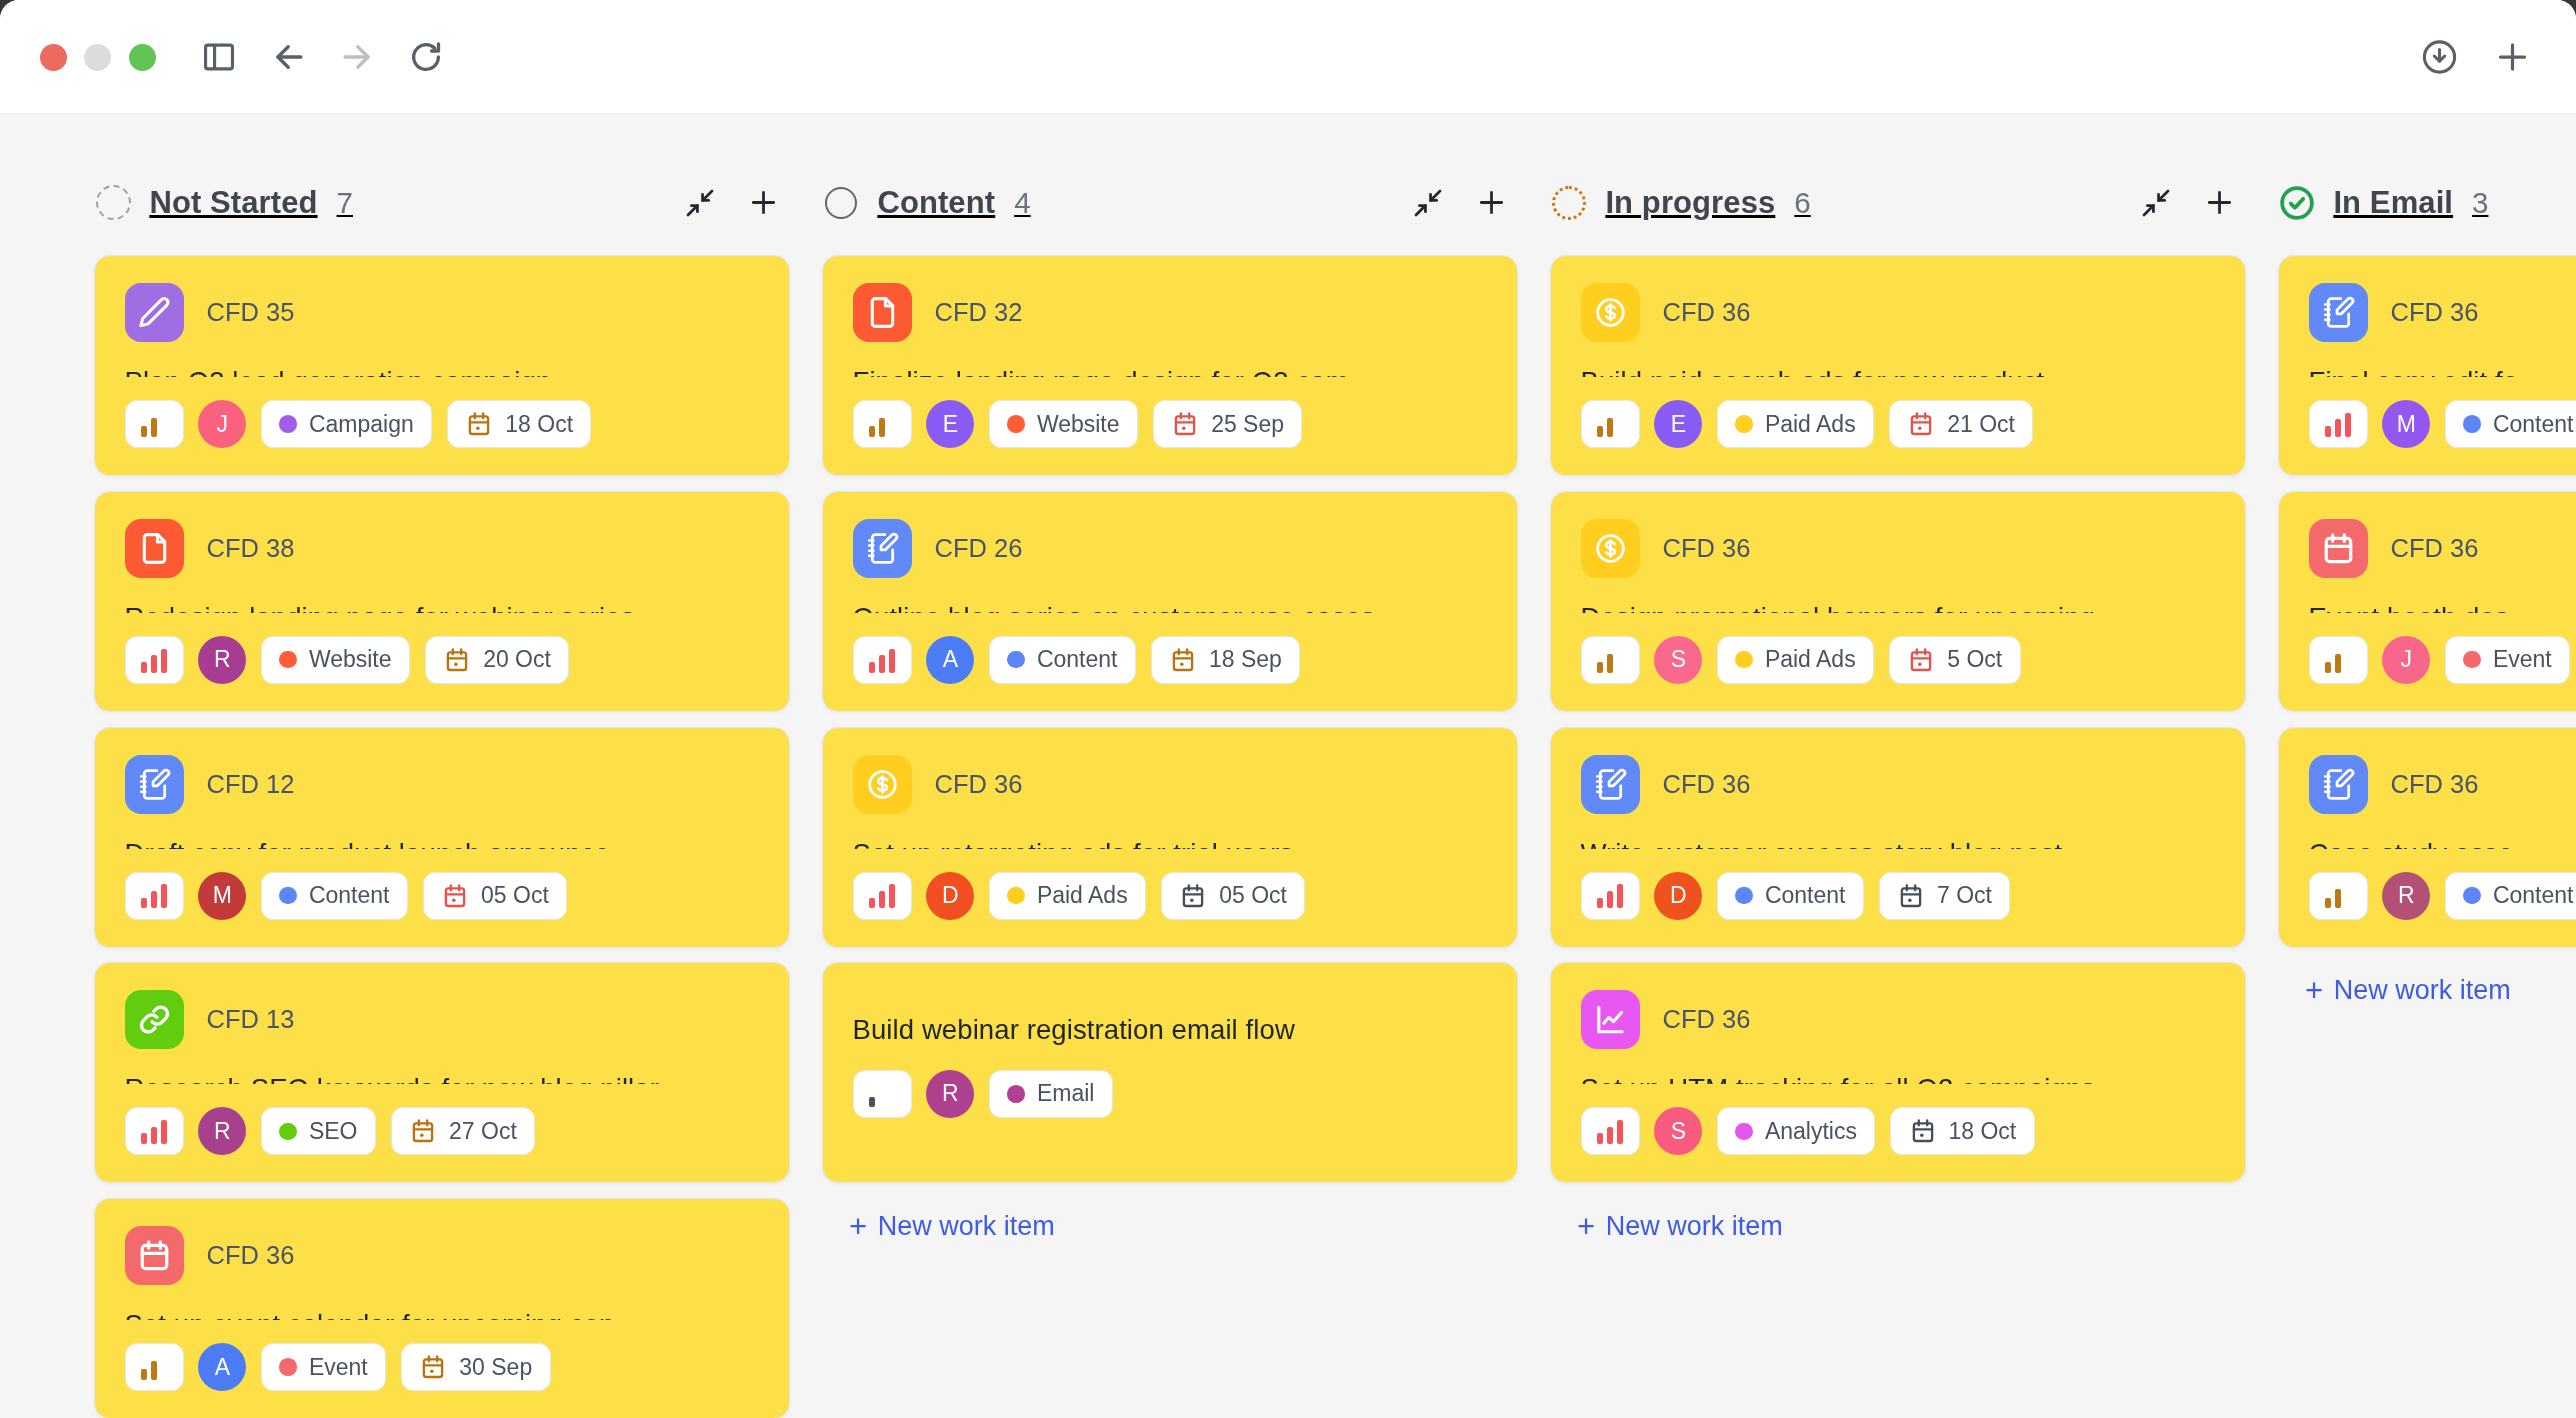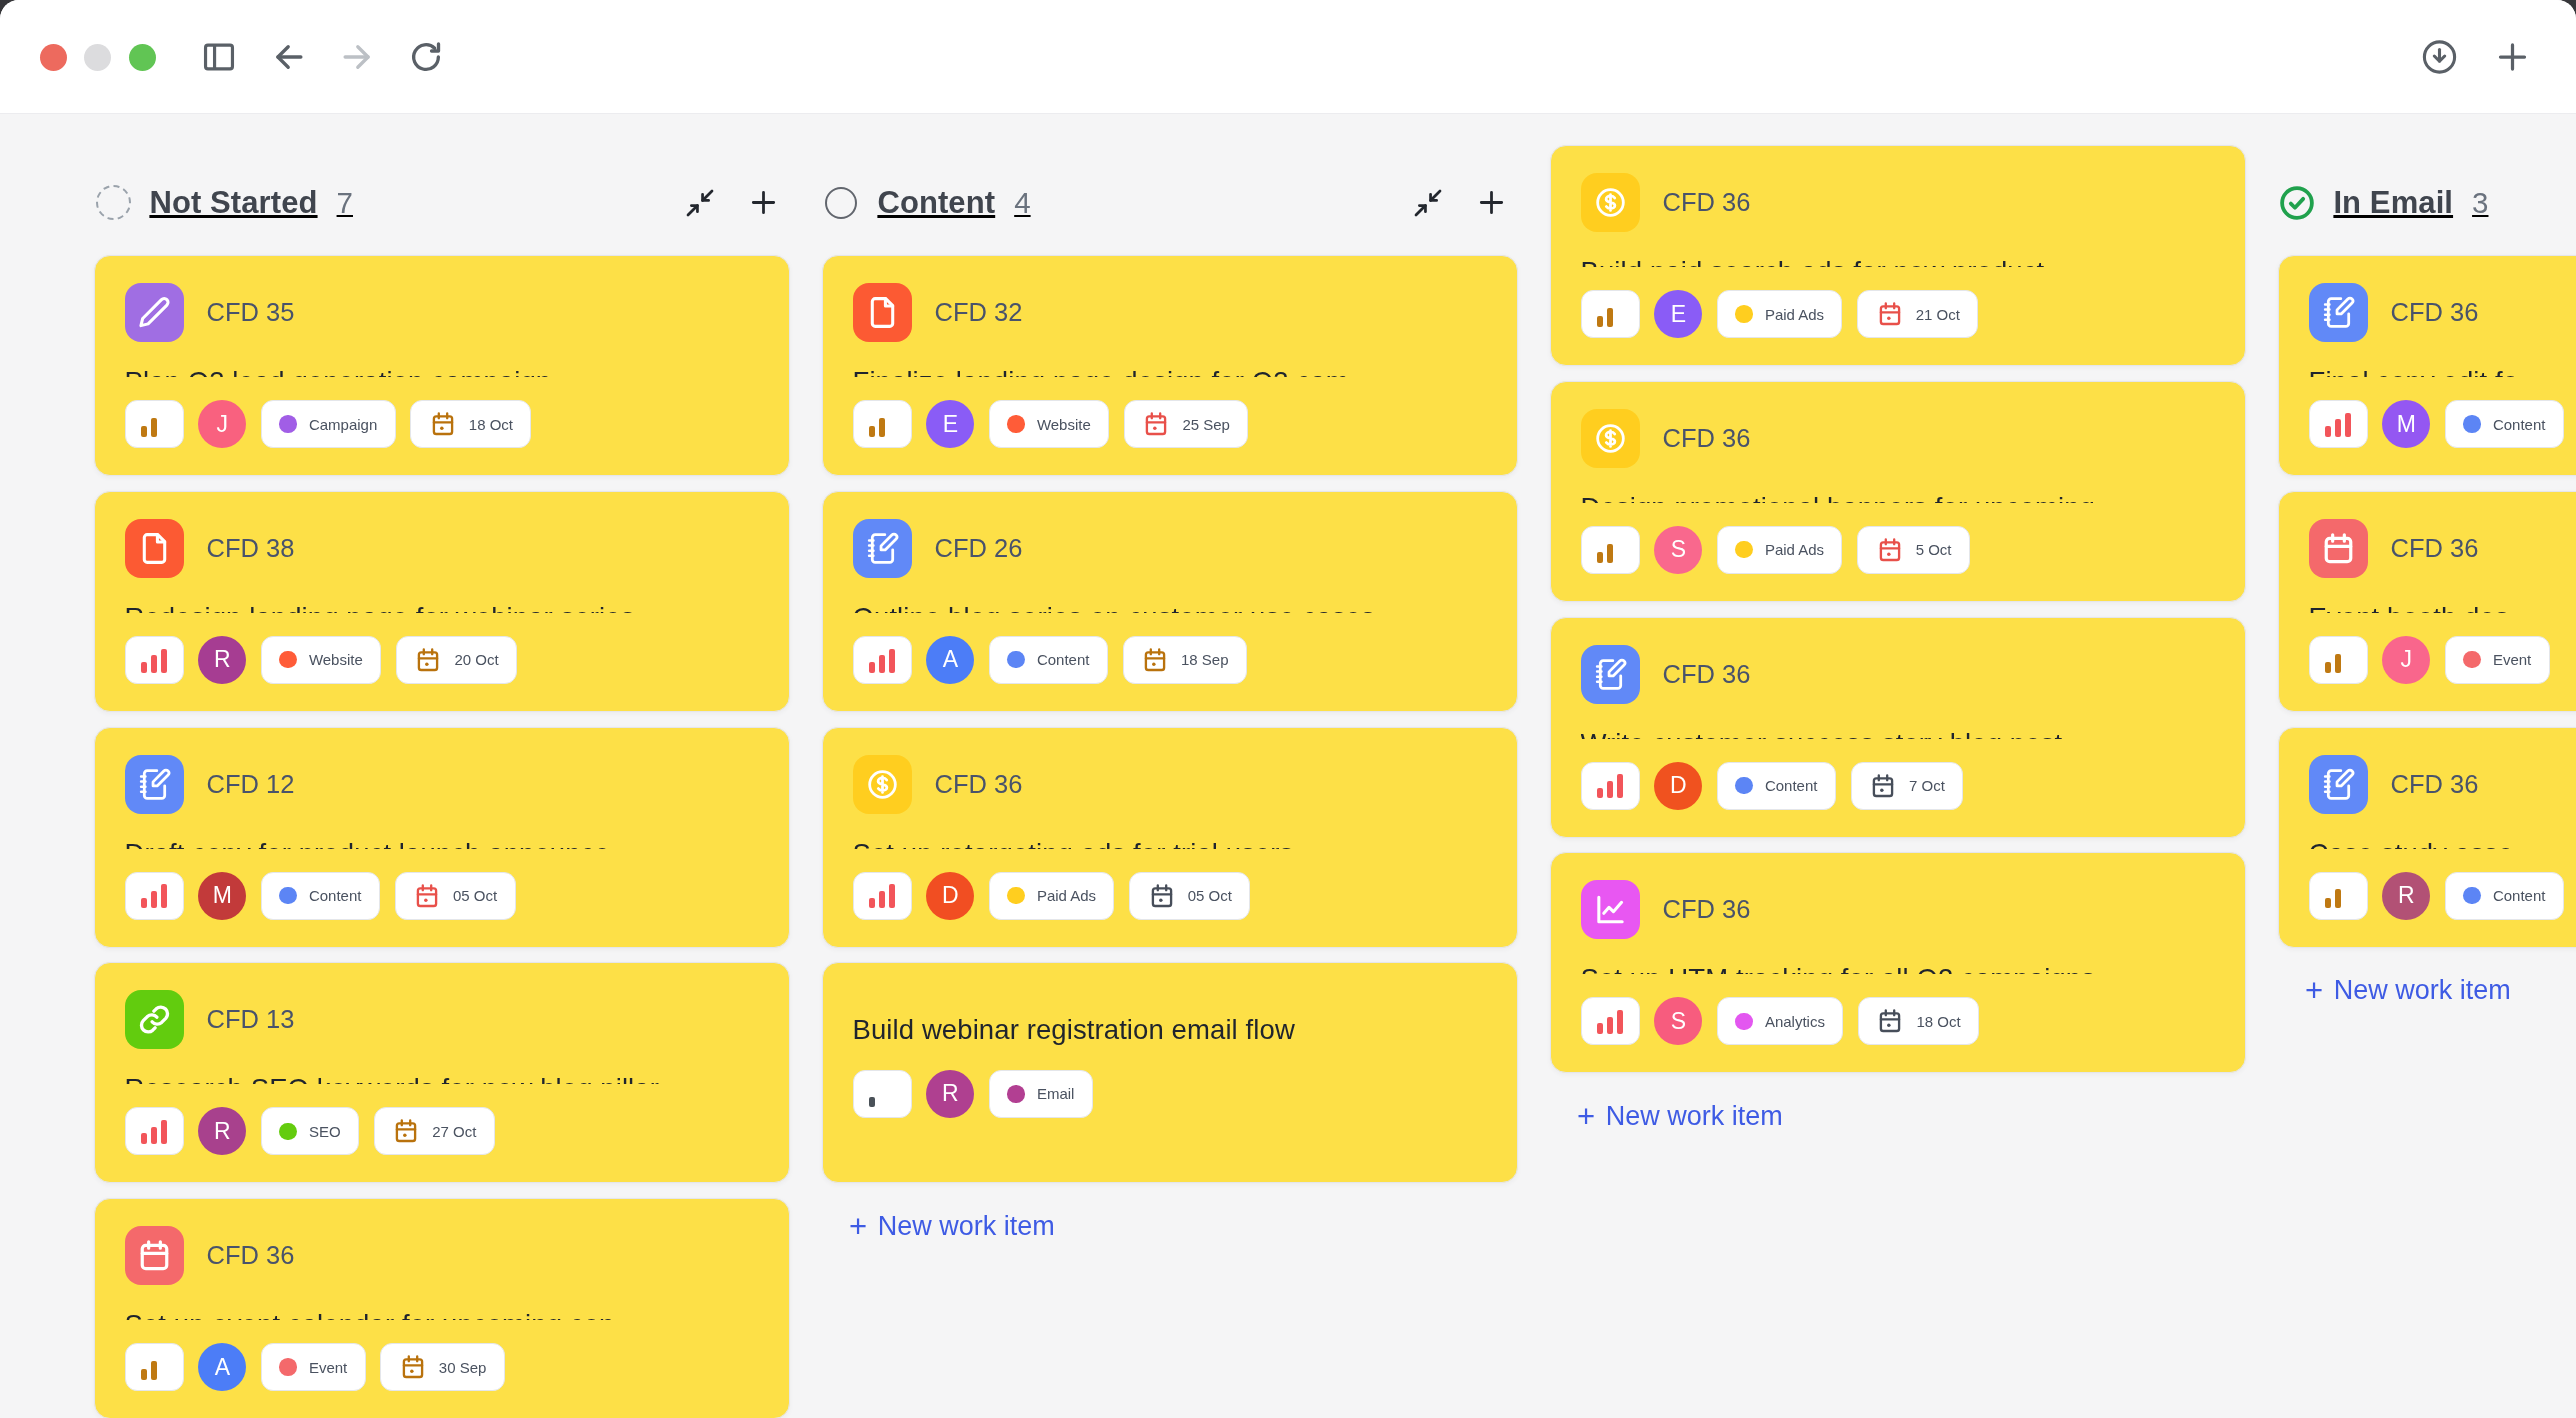--- a/index.html
+++ b/index.html
@@ -55,21 +55,21 @@
   .type-ic { width: 59px; height: 59px; border-radius: 16px; display: flex; align-items: center; justify-content: center; color: #fff; flex: 0 0 auto; }
   .card-id { font-size: 25.5px; color: #49536b; }
   .card-title {
     margin-top: 24px; font-size: 27.5px; font-weight: 500; color: #1f242d;
     white-space: nowrap; overflow: hidden; line-height: 1.18; letter-spacing: 0.1px;
   }
   .badges { margin-top: 23px; display: flex; align-items: center; gap: 14.8px; }
   .pill {
     height: 48px; background: #fff; border: 1.3px solid #e4e6ea; border-radius: 12px;
     display: inline-flex; align-items: center; gap: 12px; padding: 0 17.4px;
-    font-size: 15px; color: #4a5260; flex: 0 0 auto; white-space: nowrap;
+    font-size: 23px; color: #4a5260; flex: 0 0 auto; white-space: nowrap;
   }
   .pill-priority { width: 59px; padding: 0; justify-content: center; }
   .bars { display: flex; align-items: flex-end; gap: 4px; height: 25.5px; }
   .bars i { display: block; width: 6px; border-radius: 2px; }
   .avatar {
     width: 48px; height: 48px; border-radius: 50%; color: #fff; font-size: 23px; font-weight: 500;
     display: inline-flex; align-items: center; justify-content: center; flex: 0 0 auto;
   }
   .dot { width: 17.4px; height: 17.4px; border-radius: 50%; flex: 0 0 auto; }
   .due-ic { display: flex; }
@@ -493,20 +493,42 @@
 
     </div>
   </div>
     </div>
     <div class="new-item">
             <span class="plus-glyph">+</span>
             <span>New work item</span>
           </div>
   </div>
   <div class="col">
+    <div class="col-head">
+      <span class="state-ic">
+              <span class="circle-dotted"></span>
+            </span>
+      <span class="col-title">In progress</span>
+      <span class="col-count">6</span>
+      <span class="col-actions">
+              <span class="act">
+                <svg width="32" height="32" viewBox="0 0 20 20" fill="none" stroke="currentColor" stroke-width="1.7" stroke-linecap="round" stroke-linejoin="round">
+                  <path d="M17.5 2.5 11.6 8.4"></path>
+                  <path d="M11.6 4.6v3.8h3.8"></path>
+                  <path d="M2.5 17.5l5.9-5.9"></path>
+                  <path d="M8.4 15.4v-3.8H4.6"></path>
+                </svg>
+              </span>
+              <span class="act">
+                <svg width="35" height="35" viewBox="0 0 24 24" fill="none" stroke="currentColor" stroke-width="1.9" stroke-linecap="round">
+                  <path d="M12 5v14M5 12h14"></path>
+                </svg>
+              </span>
+            </span>
+    </div>
     <div class="cards">
 
   <div class="card">
     <div class="card-top">
       <span class="type-ic" style="background:#ffce1f">
                   <svg width="35" height="35" viewBox="0 0 24 24" fill="none" stroke="currentColor" stroke-width="1.9" stroke-linecap="round" stroke-linejoin="round">
                     <circle cx="12" cy="12" r="8.8"></circle>
                     <path d="M12 6.6v10.8M14.9 8.9c-.6-.9-1.6-1.4-2.9-1.4-1.7 0-3 .9-3 2.2 0 2.8 6 1.5 6 4.3 0 1.3-1.3 2.2-3 2.2-1.3 0-2.3-.5-2.9-1.4"></path>
                   </svg>
                 </span>

